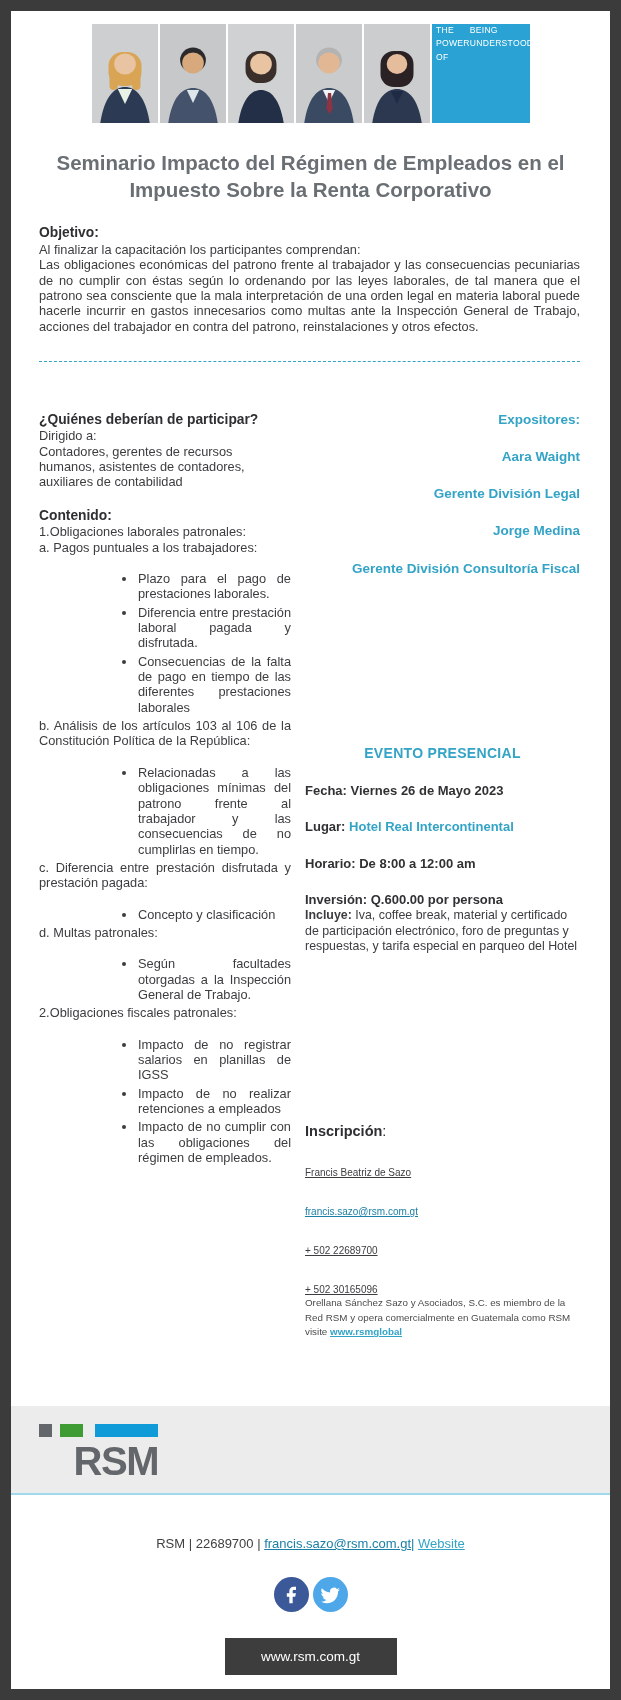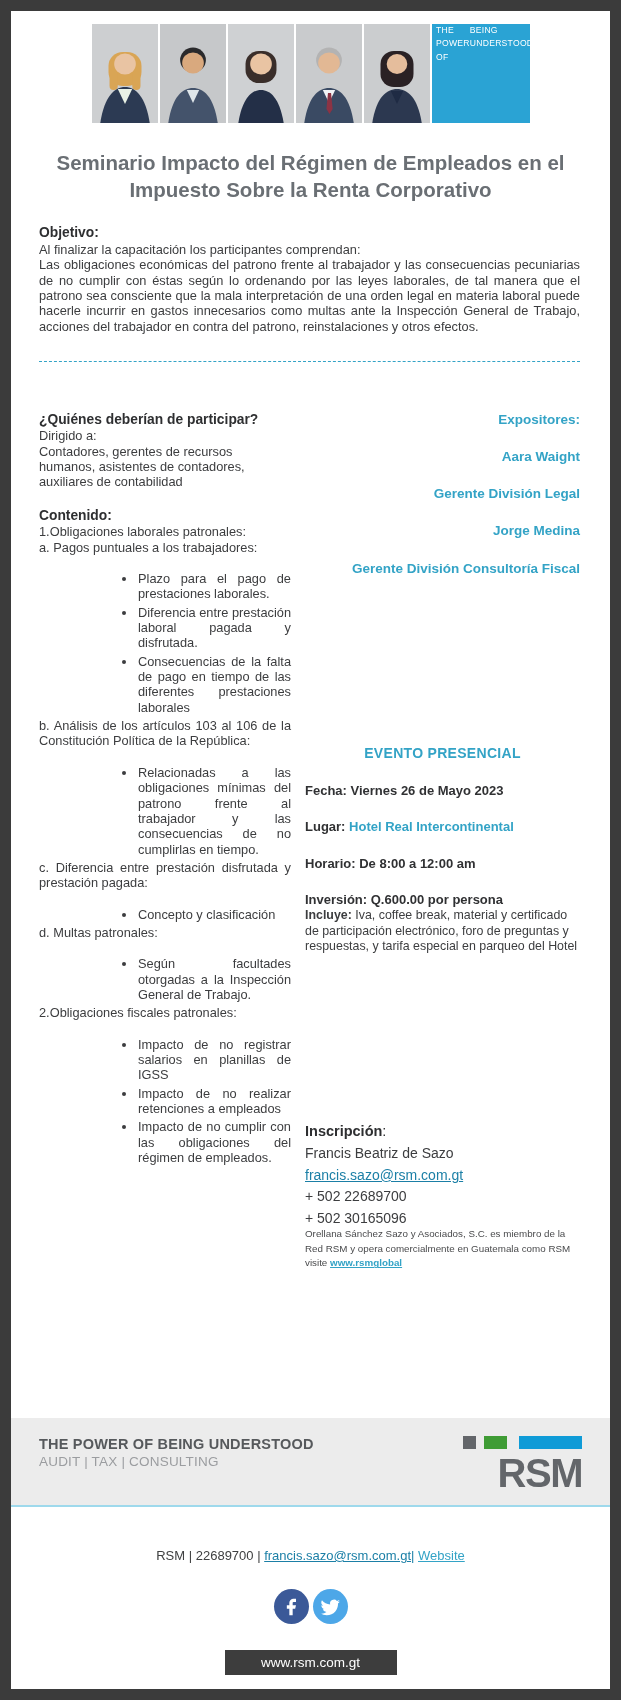--- a/index.html
+++ b/index.html
@@ -50,21 +50,21 @@
   
   .cyan{color:var(--accent-cyan);font-weight:700;}
   .speaker-line{font-size:13.5px;text-align:right;margin-bottom:21px;}
   .evt-heading{font-size:14px;letter-spacing:.3px;text-align:center;}
   .evt-line{font-size:13px;font-weight:700;color:#303133;margin-top:21px;}
   .evt-line .cyan-val{color:var(--accent-cyan);}
   .incluye{font-size:12.4px;line-height:1.25;}
   .incluye .b{font-weight:700;}
   .insc-heading{font-size:14.5px;color:#2e2f31;}
   .insc-heading .b{font-weight:700;}
-  .insc-line{font-size:14px;color:#3c3d3f;margin-top:5px;}
+  .insc-line{font-size:10px;color:#3c3d3f;margin-top:27px;text-decoration:underline;}
   a.email-link{color:var(--email-link-teal);text-decoration:underline;}
   .disclaimer{font-size:9.8px;color:#4a4b4d;line-height:1.5;margin-top:22px;}
   .disclaimer a{color:var(--accent-cyan);text-decoration:underline;font-weight:700;}
 
   
   .footer-strip{background:var(--footer-strip-bg);margin-top:12px;
     padding:18px 28px 12px;display:flex;justify-content:space-between;
     align-items:flex-start;border-bottom:2px solid #9ed9ec;}
   .pow1{font-weight:700;font-size:14.5px;color:#56595c;letter-spacing:.2px;}
   .pow2{font-size:13.5px;color:#9b9da0;margin-top:2px;letter-spacing:.2px;}
@@ -80,21 +80,21 @@
   .footer-contact{background:#fff;text-align:center;padding:28px 0 14px;}
   .contact-line{font-size:13px;color:#3f4041;}
   a.web-link{color:var(--accent-cyan);}
   .social{margin-top:26px;display:flex;justify-content:center;gap:4px;}
   .social a{width:35px;height:35px;border-radius:50%;display:flex;
     align-items:center;justify-content:center;text-decoration:none;}
   .social a.fb{background:var(--facebook-blue);}
   .social a.tw{background:var(--twitter-blue);}
   .social svg{display:block;}
   .site-button{display:block;width:172px;margin:26px auto 0;background:var(--button-dark);
-    color:#fff;font-size:13.5px;text-align:center;padding:5px 0;text-decoration:none;}
+    color:#fff;font-size:13.5px;text-align:center;padding:11px 0;text-decoration:none;}
 </style>
 </head>
 <body>
 
 <div class="frame">
   <div class="card">
 
     <div class="banner">
       <div class="panel">
         <svg viewBox="0 0 64 99" preserveAspectRatio="none">
@@ -241,24 +241,20 @@
           </div>
 
           <p class="disclaimer">
             <span>Orellana Sánchez Sazo y Asociados, S.C. es miembro de la Red RSM y opera comercialmente en Guatemala como RSM visite </span><a href="#">www.rsmglobal</a>
           </p>
         </div>
       </div>
     </div>
 
     <div class="footer-strip">
-      <div>
-        <div class="pow1">THE POWER OF BEING UNDERSTOOD</div>
-        <div class="pow2">AUDIT | TAX | CONSULTING</div>
-      </div>
       <div class="rsm-logo">
         <div class="blocks">
           <span class="blk-gray"></span>
           <span class="blk-green"></span>
           <span class="blk-blue"></span>
         </div>
         <div class="rsm-text">RSM</div>
       </div>
     </div>
 

